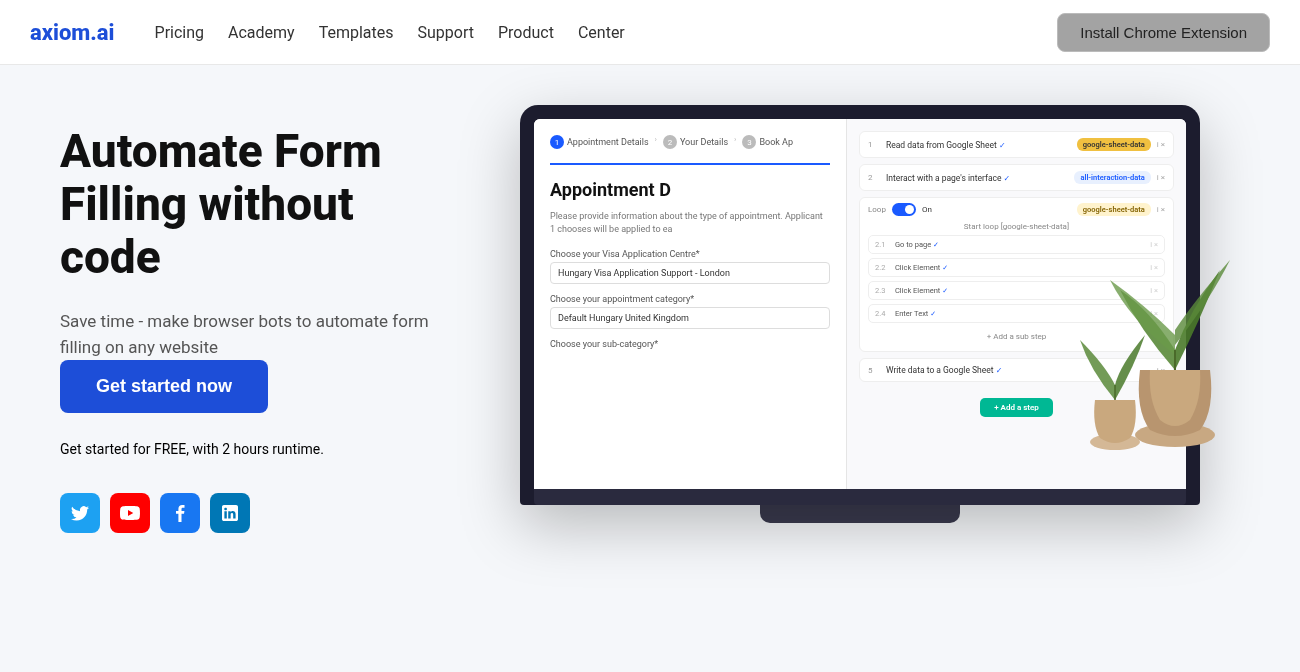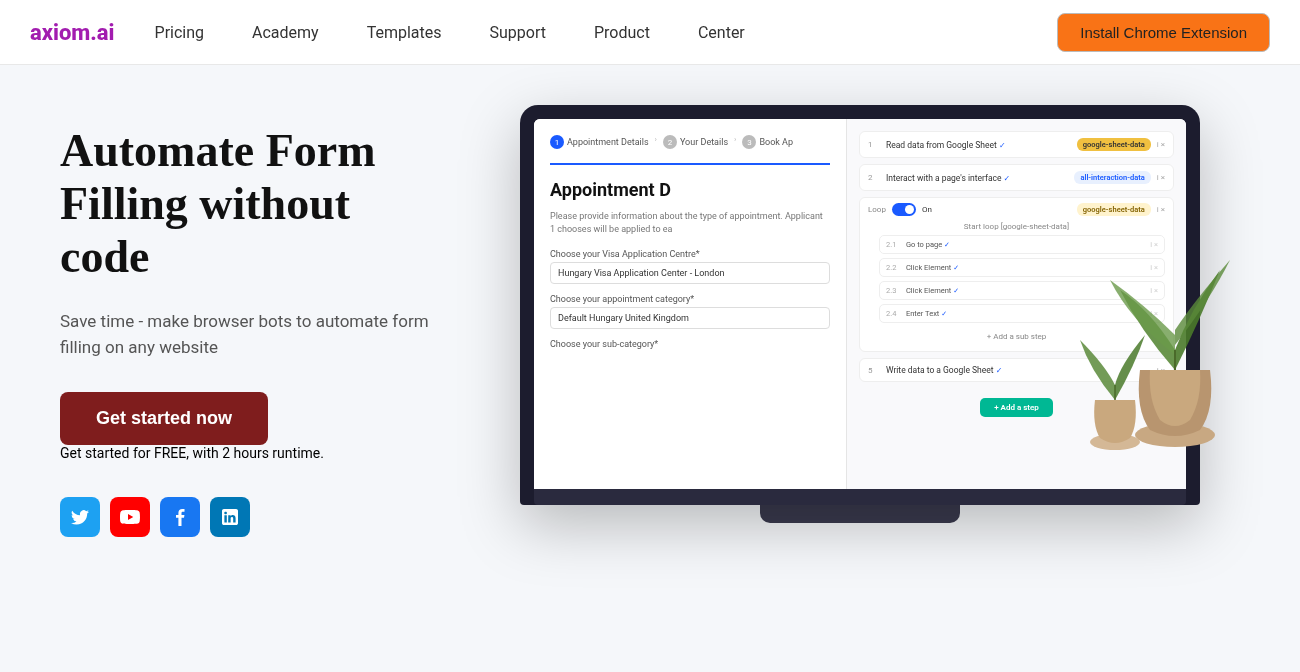--- a/index.html
+++ b/index.html
@@ -12,43 +12,43 @@
       height: 65px;
       display: flex;
       align-items: center;
       padding: 0 30px;
       position: relative;
       z-index: 10;
     }
     .navbar-logo {
       font-size: 22px;
       font-weight: 800;
-      color: #a21caf;
+      color: #1d4ed8;
       margin-right: 40px;
       white-space: nowrap;
     }
     .navbar-nav {
       display: flex;
       align-items: center;
-      gap: 48px;
+      gap: 24px;
       flex: 1;
     }
     .navbar-nav a {
       text-decoration: none;
       color: #333;
       font-size: 16px;
       font-weight: 400;
     }
     .navbar-cta {
       margin-left: auto;
     }
     .btn-install {
       border: 1.5px solid #bbb;
       border-radius: 8px;
-      background: #f97316;
+      background: #a3a3a3;
       color: #222;
       font-size: 15px;
       font-weight: 500;
       padding: 10px 22px;
       cursor: pointer;
       white-space: nowrap;
     }
 
     
     .hero {
@@ -63,39 +63,37 @@
       max-width: 380px;
       z-index: 2;
       padding-top: 10px;
     }
     .hero-title {
       font-size: 46px;
       font-weight: 800;
       color: #111;
       line-height: 1.15;
       margin-bottom: 24px;
-      font-family: Liberation Serif, serif;
     }
     .hero-subtitle {
       font-size: 17px;
       color: #555;
       line-height: 1.55;
-      margin-bottom: 32px;
     }
     .btn-getstarted {
-      background: #7f1d1d;
+      background: #1d4ed8;
       color: #fff;
       border: none;
       border-radius: 8px;
       font-size: 18px;
       font-weight: 700;
       padding: 16px 36px;
       cursor: pointer;
       display: inline-block;
-      margin-bottom: 0;
+      margin-bottom: 28px;
     }
     .hero-free-text {
       font-size: 14px;
       color: #000000;
       margin-bottom: 36px;
     }
     .social-icons {
       display: flex;
       gap: 10px;
       margin-top: 8px;
@@ -280,21 +278,20 @@
       display: flex;
       align-items: flex-end;
       background: #fff;
       border: 1px solid #eee;
       border-radius: 5px;
       padding: 4px 6px;
       margin-bottom: 4px;
       font-size: 7.5px;
       color: #555;
       gap: 4px;
-      margin-left: 11px;
     }
     .sub-num { color: #aaa; font-size: 7.5px; min-width: 16px; }
 
     .add-step-btn {
       text-align: center;
       color: #888;
       font-size: 8px;
       padding: 5px;
       cursor: pointer;
     }
@@ -415,21 +412,21 @@
               <span style="color:#bbb; font-size:8px">›</span>
               <div class="form-step">
                 <div class="form-step-num gray">3</div>
                 <span class="form-step-label">Book Ap</span>
               </div>
             </div>
             <div style="border-top:2px solid #1a5aff; width:100%; margin-bottom:14px;"></div>
             <div class="form-title">Appointment D</div>
             <div class="form-desc">Please provide information about the type of appointment. Applicant 1 chooses will be applied to ea</div>
             <div class="form-label">Choose your Visa Application Centre*</div>
-            <div class="form-input">Hungary Visa Application Center - London</div>
+            <div class="form-input">Hungary Visa Application Support - London</div>
             <div class="form-label">Choose your appointment category*</div>
             <div class="form-input">Default Hungary United Kingdom</div>
             <div class="form-label">Choose your sub-category*</div>
           </div>
 
           <div class="screen-right">
             <div class="workflow-item">
               <span class="workflow-num">1</span>
               <span class="workflow-text">Read data from Google Sheet <span style="color:#1a5aff; font-size:8px">✓</span></span>
               <span class="workflow-badge badge-green">google-sheet-data</span>

